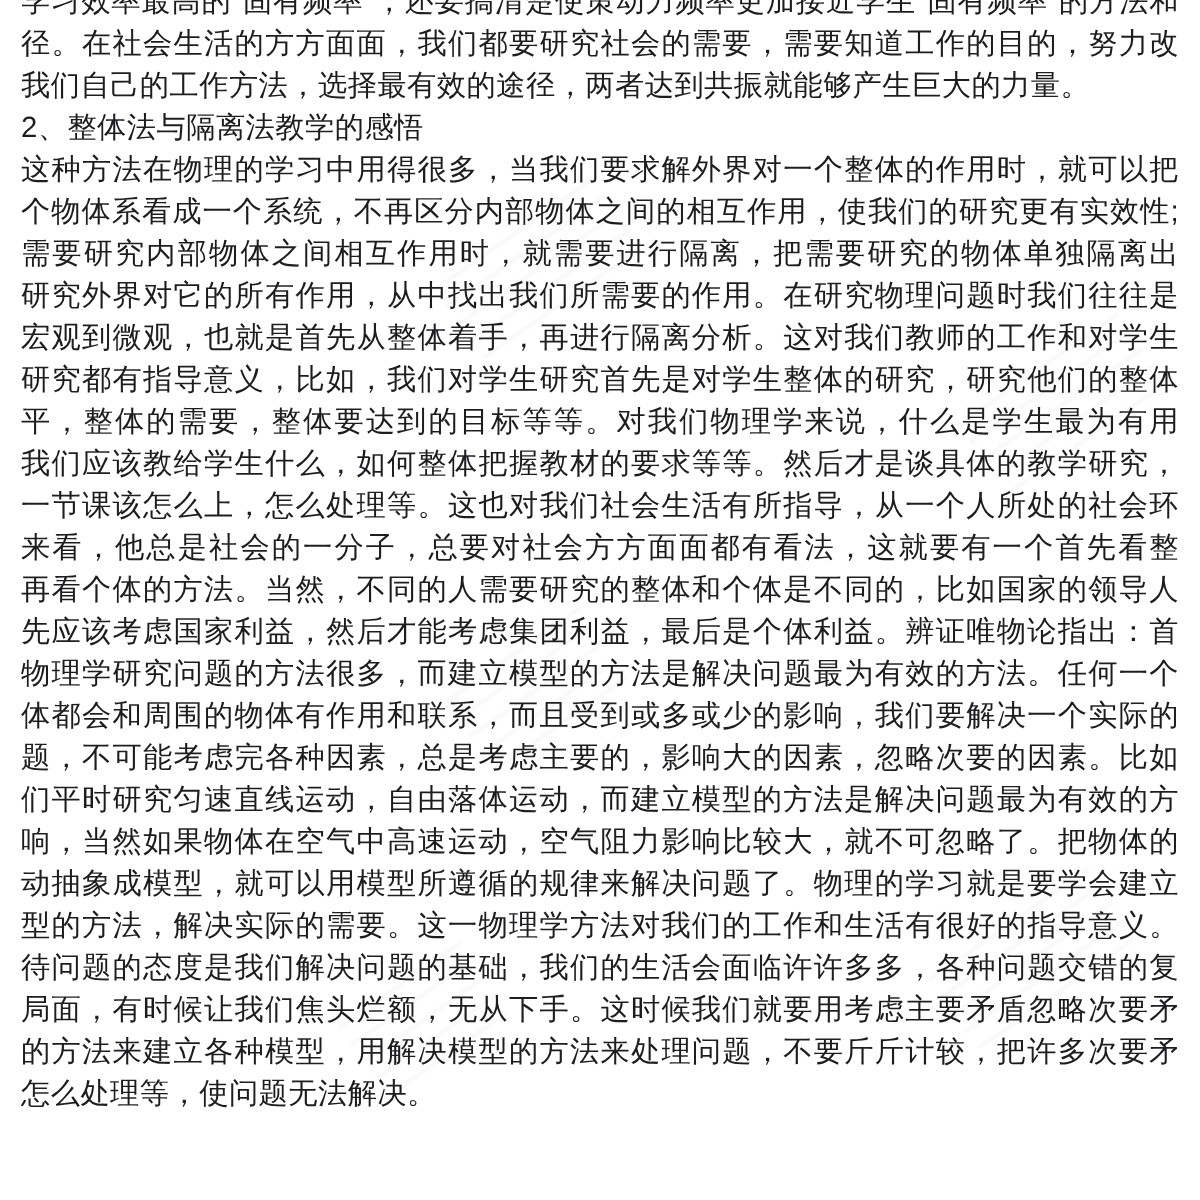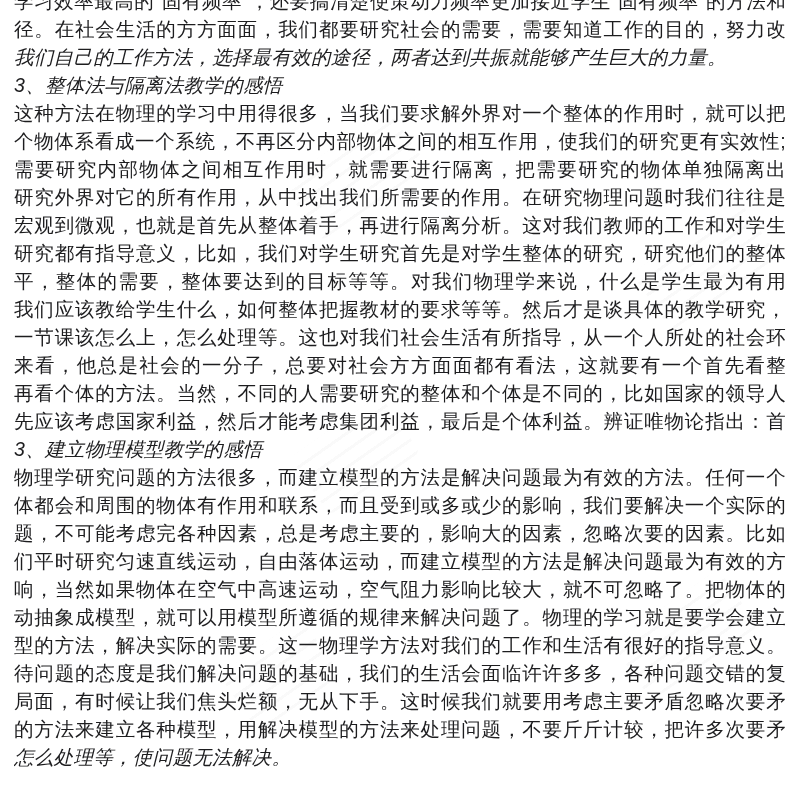--- a/index.html
+++ b/index.html
@@ -31,21 +31,20 @@
   .line {
     width: 772px;
     height: 28px;
     overflow: hidden;
     text-align: justify;
     text-align-last: justify;
     word-break: break-all;
   }
   .line.para-end {
     text-align-last: left;
-    font-style: italic;
   }
   
   .wm {
     position: absolute;
     width: 130px;
     height: 70px;
     opacity: 0.045;
     transform: rotate(-35deg);
     background:
       repeating-linear-gradient(0deg,
@@ -68,34 +67,33 @@
   <div class="wm w1"></div>
   <div class="wm w2"></div>
   <div class="wm w3"></div>
   <div class="wm w4"></div>
   <div class="wm w5"></div>
 
   <div class="doc">
     <div class="line">学习效率最高的"固有频率"，还要搞清楚使策动力频率更加接近学生"固有频率"的方法和途</div>
     <div class="line">径。在社会生活的方方面面，我们都要研究社会的需要，需要知道工作的目的，努力改进</div>
     <div class="line para-end">我们自己的工作方法，选择最有效的途径，两者达到共振就能够产生巨大的力量。</div>
-    <div class="line para-end">3、整体法与隔离法教学的感悟</div>
+    <div class="line para-end">2、整体法与隔离法教学的感悟</div>
     <div class="line">这种方法在物理的学习中用得很多，当我们要求解外界对一个整体的作用时，就可以把整</div>
     <div class="line">个物体系看成一个系统，不再区分内部物体之间的相互作用，使我们的研究更有实效性;当</div>
     <div class="line">需要研究内部物体之间相互作用时，就需要进行隔离，把需要研究的物体单独隔离出来，</div>
     <div class="line">研究外界对它的所有作用，从中找出我们所需要的作用。在研究物理问题时我们往往是从</div>
     <div class="line">宏观到微观，也就是首先从整体着手，再进行隔离分析。这对我们教师的工作和对学生的</div>
     <div class="line">研究都有指导意义，比如，我们对学生研究首先是对学生整体的研究，研究他们的整体水</div>
     <div class="line">平，整体的需要，整体要达到的目标等等。对我们物理学来说，什么是学生最为有用的，</div>
     <div class="line">我们应该教给学生什么，如何整体把握教材的要求等等。然后才是谈具体的教学研究，每</div>
     <div class="line">一节课该怎么上，怎么处理等。这也对我们社会生活有所指导，从一个人所处的社会环境</div>
     <div class="line">来看，他总是社会的一分子，总要对社会方方面面都有看法，这就要有一个首先看整体，</div>
     <div class="line">再看个体的方法。当然，不同的人需要研究的整体和个体是不同的，比如国家的领导人首</div>
     <div class="line">先应该考虑国家利益，然后才能考虑集团利益，最后是个体利益。辨证唯物论指出：首先</div>
-    <div class="line para-end">3、建立物理模型教学的感悟</div>
     <div class="line">物理学研究问题的方法很多，而建立模型的方法是解决问题最为有效的方法。任何一个物</div>
     <div class="line">体都会和周围的物体有作用和联系，而且受到或多或少的影响，我们要解决一个实际的问</div>
     <div class="line">题，不可能考虑完各种因素，总是考虑主要的，影响大的因素，忽略次要的因素。比如我</div>
     <div class="line">们平时研究匀速直线运动，自由落体运动，而建立模型的方法是解决问题最为有效的方法</div>
     <div class="line">响，当然如果物体在空气中高速运动，空气阻力影响比较大，就不可忽略了。把物体的运</div>
     <div class="line">动抽象成模型，就可以用模型所遵循的规律来解决问题了。物理的学习就是要学会建立模</div>
     <div class="line">型的方法，解决实际的需要。这一物理学方法对我们的工作和生活有很好的指导意义。对</div>
     <div class="line">待问题的态度是我们解决问题的基础，我们的生活会面临许许多多，各种问题交错的复杂</div>
     <div class="line">局面，有时候让我们焦头烂额，无从下手。这时候我们就要用考虑主要矛盾忽略次要矛盾</div>
     <div class="line">的方法来建立各种模型，用解决模型的方法来处理问题，不要斤斤计较，把许多次要矛盾</div>

